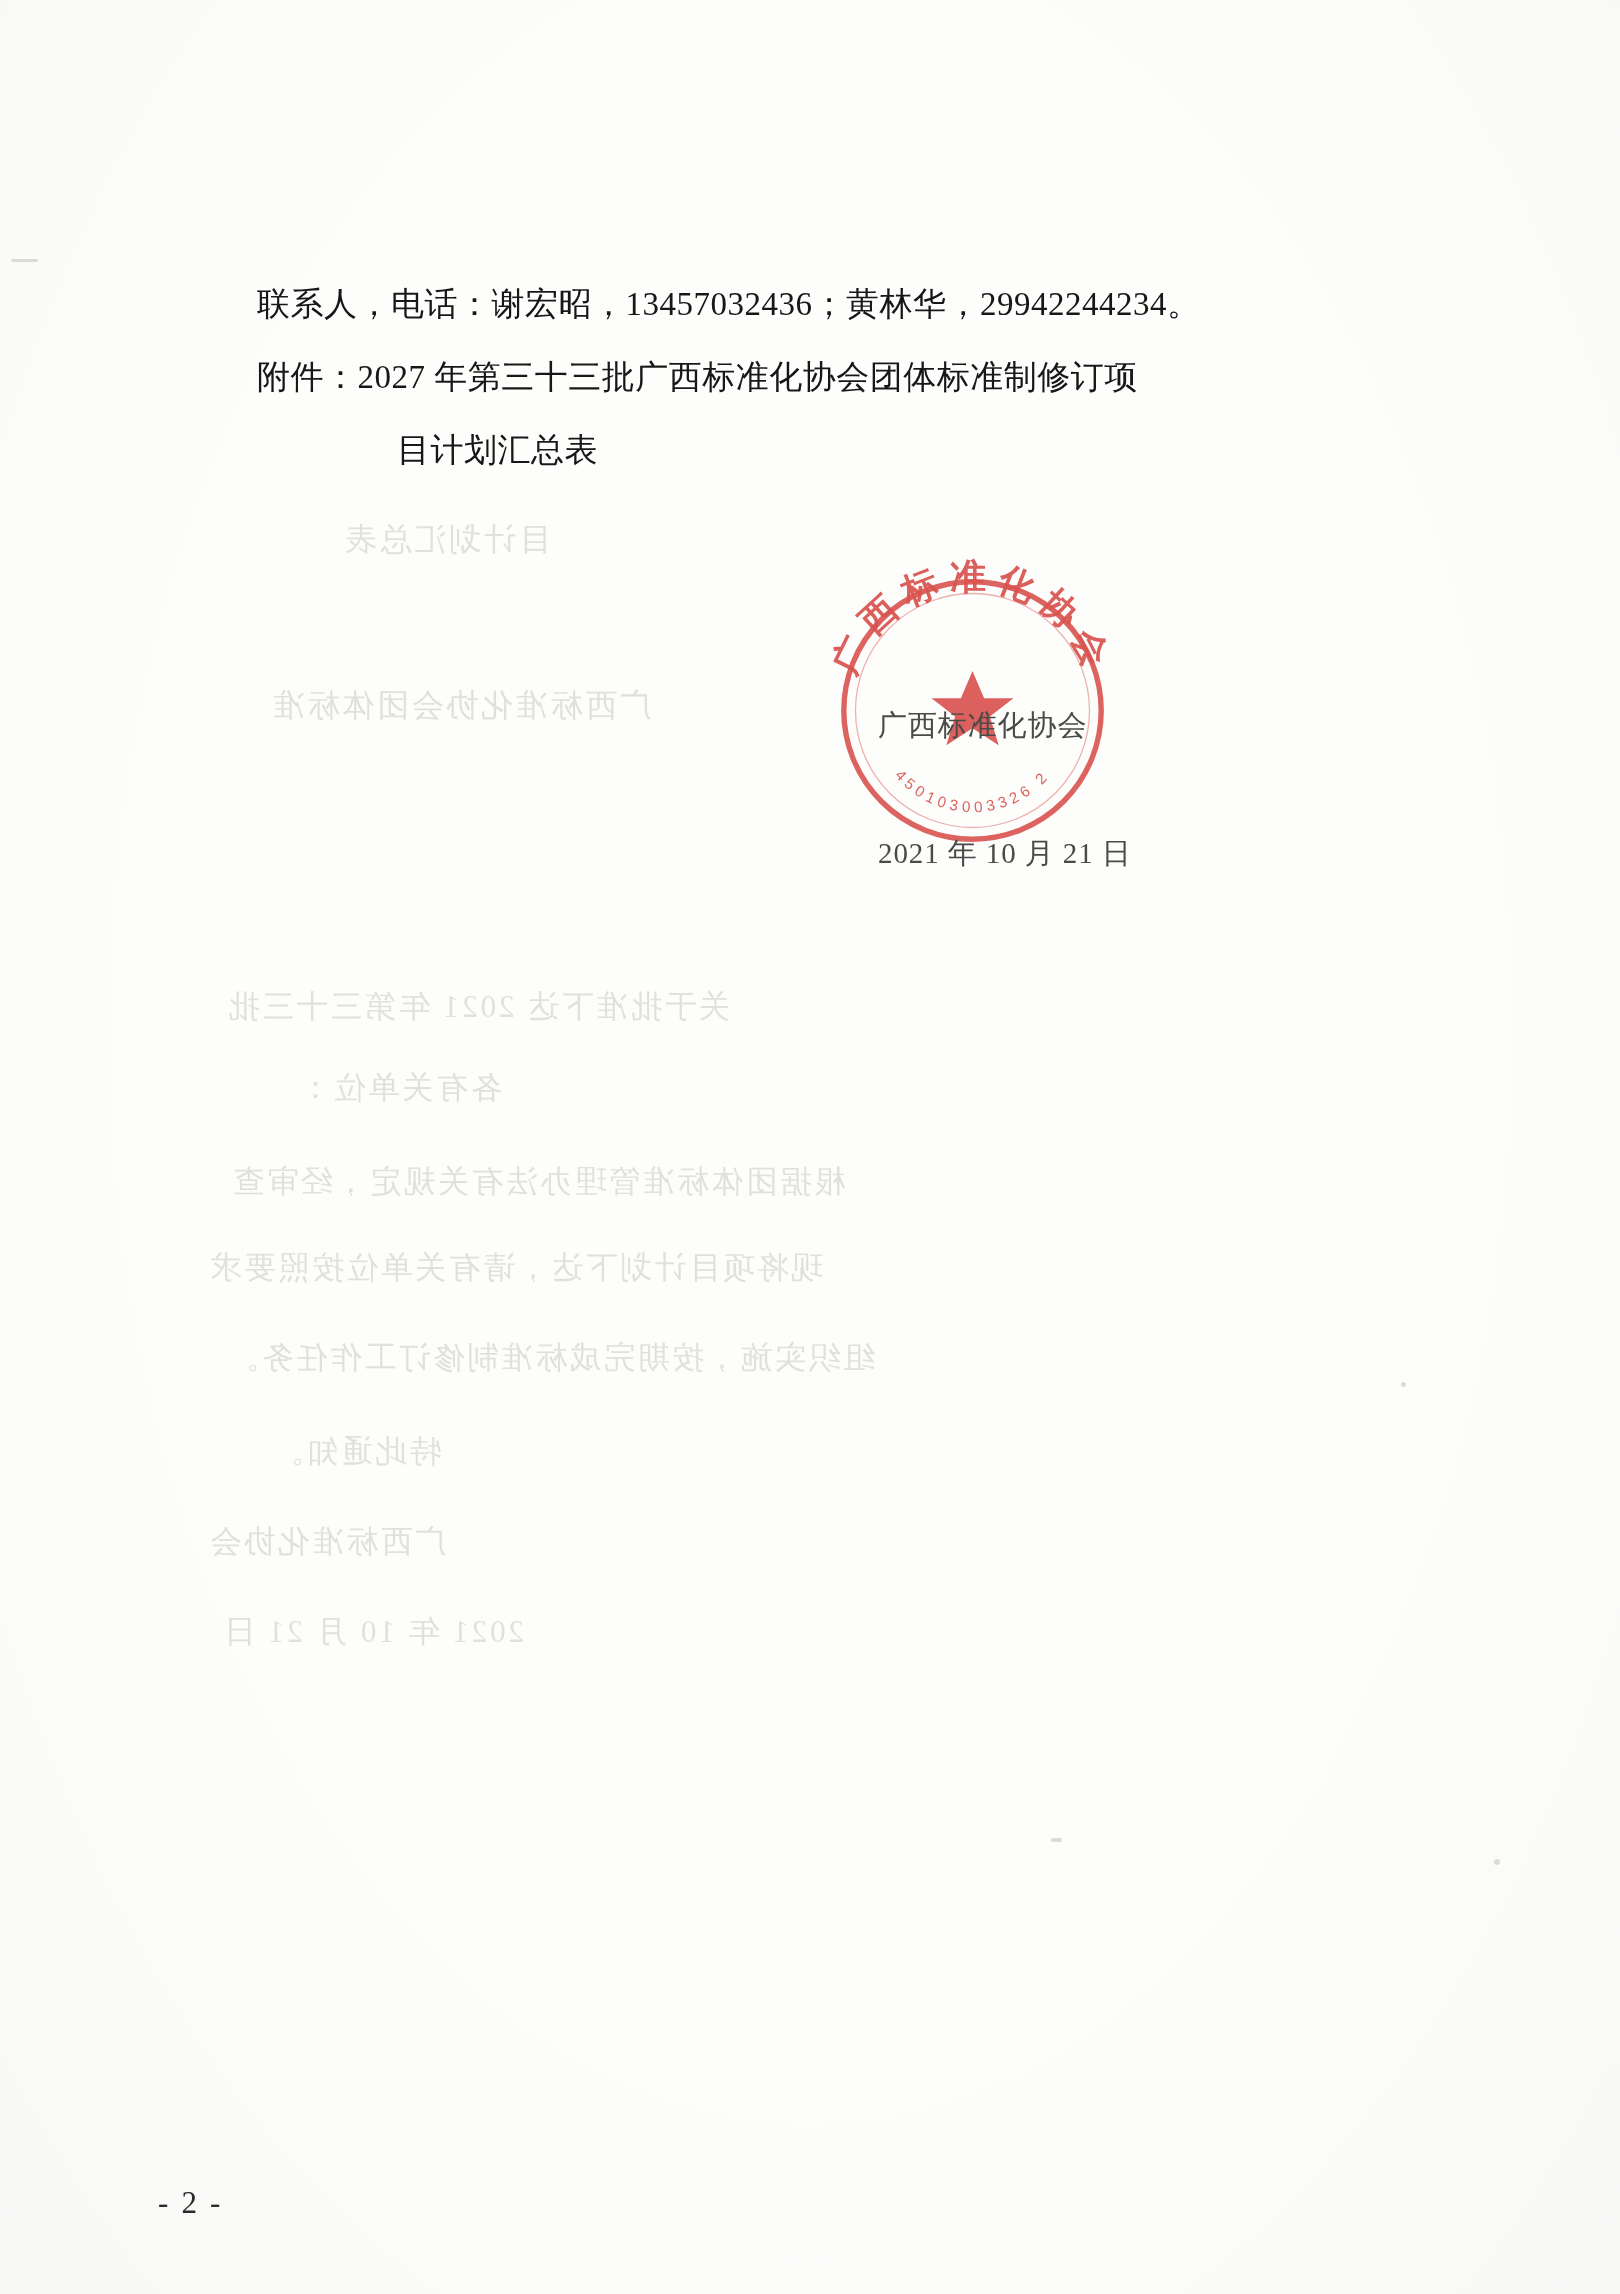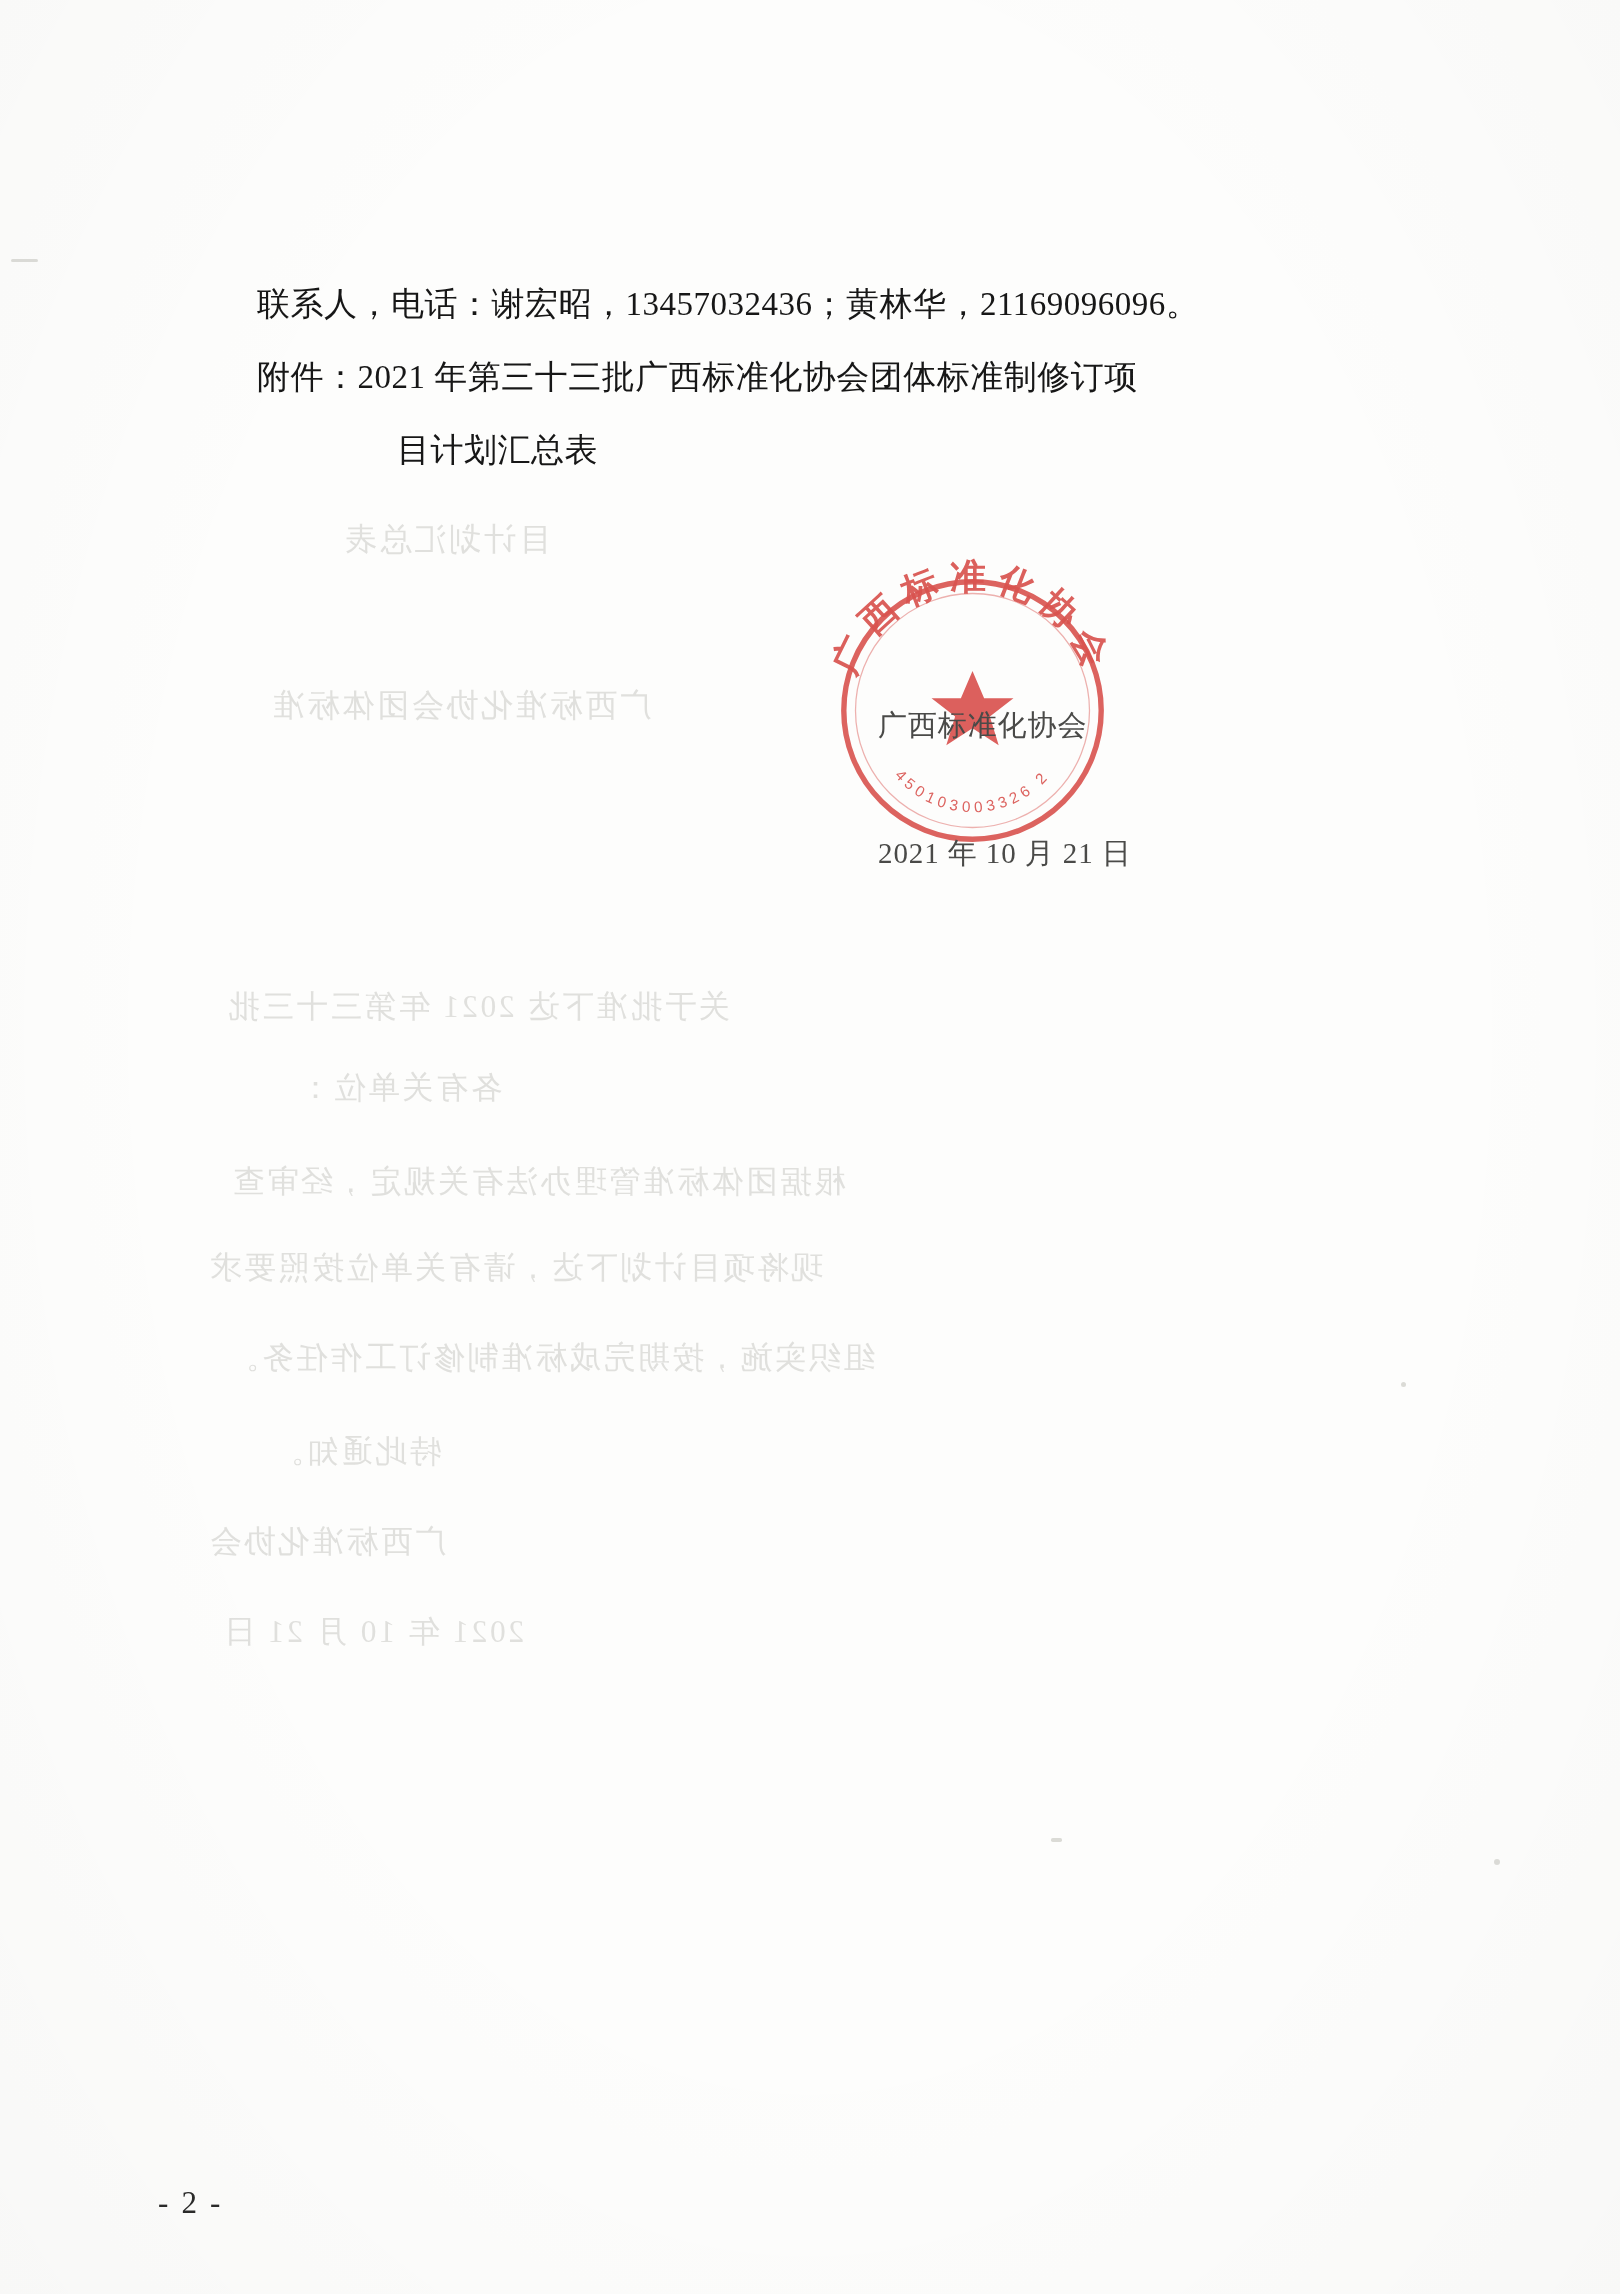--- a/index.html
+++ b/index.html
@@ -120,22 +120,22 @@
     <div class="ghost" style="left:207px; top:1521px; font-size:31.5px;">广西标准化协会</div>
     <div class="ghost" style="left:221px; top:1611px; font-size:31.5px;">2021 年 10 月 21 日</div>
   </div>
 
   <div class="scan-speck" style="left:10.8px; top:259px; width:27px; height:2.7px; border-radius:1.8px;"></div>
   <div class="scan-speck" style="left:1051px; top:1838px; width:10.8px; height:3.6px; border-radius:1.8px;"></div>
   <div class="scan-speck" style="left:1494px; top:1859px; width:6.3px; height:6.3px;"></div>
   <div class="scan-speck" style="left:1401px; top:1382px; width:5.4px; height:5.4px;"></div>
 
   <div class="body-text">
-    <p class="para">联系人，电话：谢宏昭，13457032436；黄林华，21169096096。</p>
-    <p class="para">附件：2021 年第三十三批广西标准化协会团体标准制修订项</p>
+    <p class="para">联系人，电话：谢宏昭，13457032436；黄林华，29942244234。</p>
+    <p class="para">附件：2027 年第三十三批广西标准化协会团体标准制修订项</p>
     <p class="para indent2">目计划汇总表</p>
   </div>
 
   <div class="seal">
     <svg width="315" height="315" viewBox="0 0 350 350" aria-hidden="true">
       <defs>
         <path id="sealArcTop" d="M 40,175 A 135,135 0 0 1 310,175" fill="none"></path>
         <path id="sealArcBottom" d="M 62,175 A 113,113 0 0 0 288,175" fill="none"></path>
       </defs>
       <g stroke="#d9534f" fill="none" opacity="0.9">

